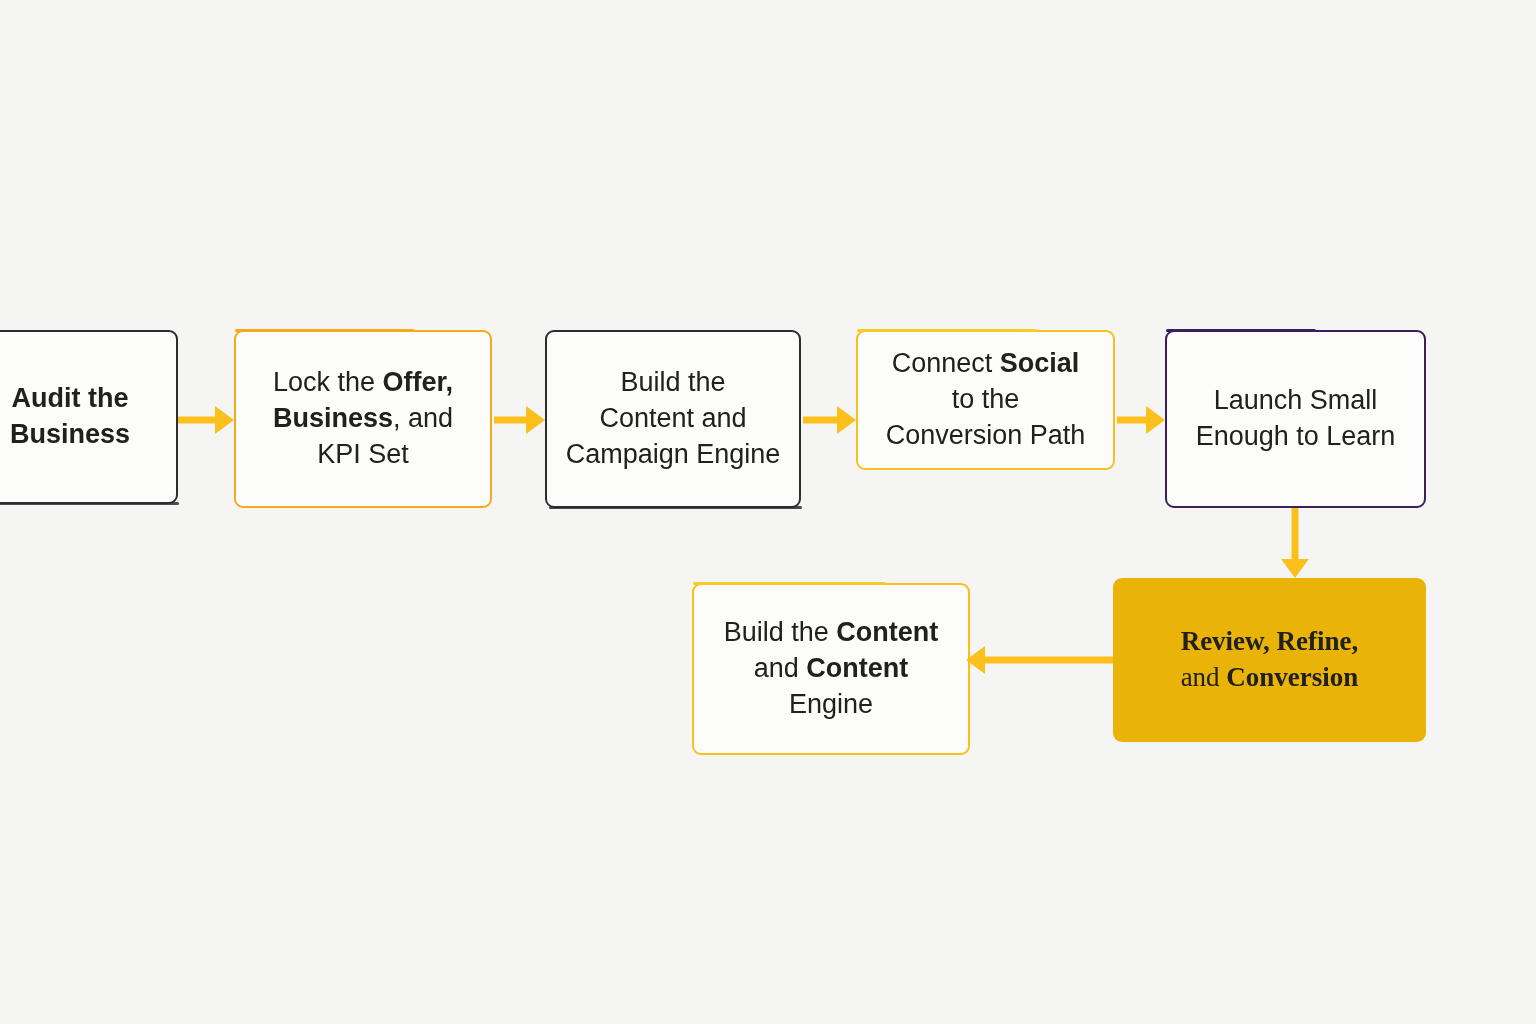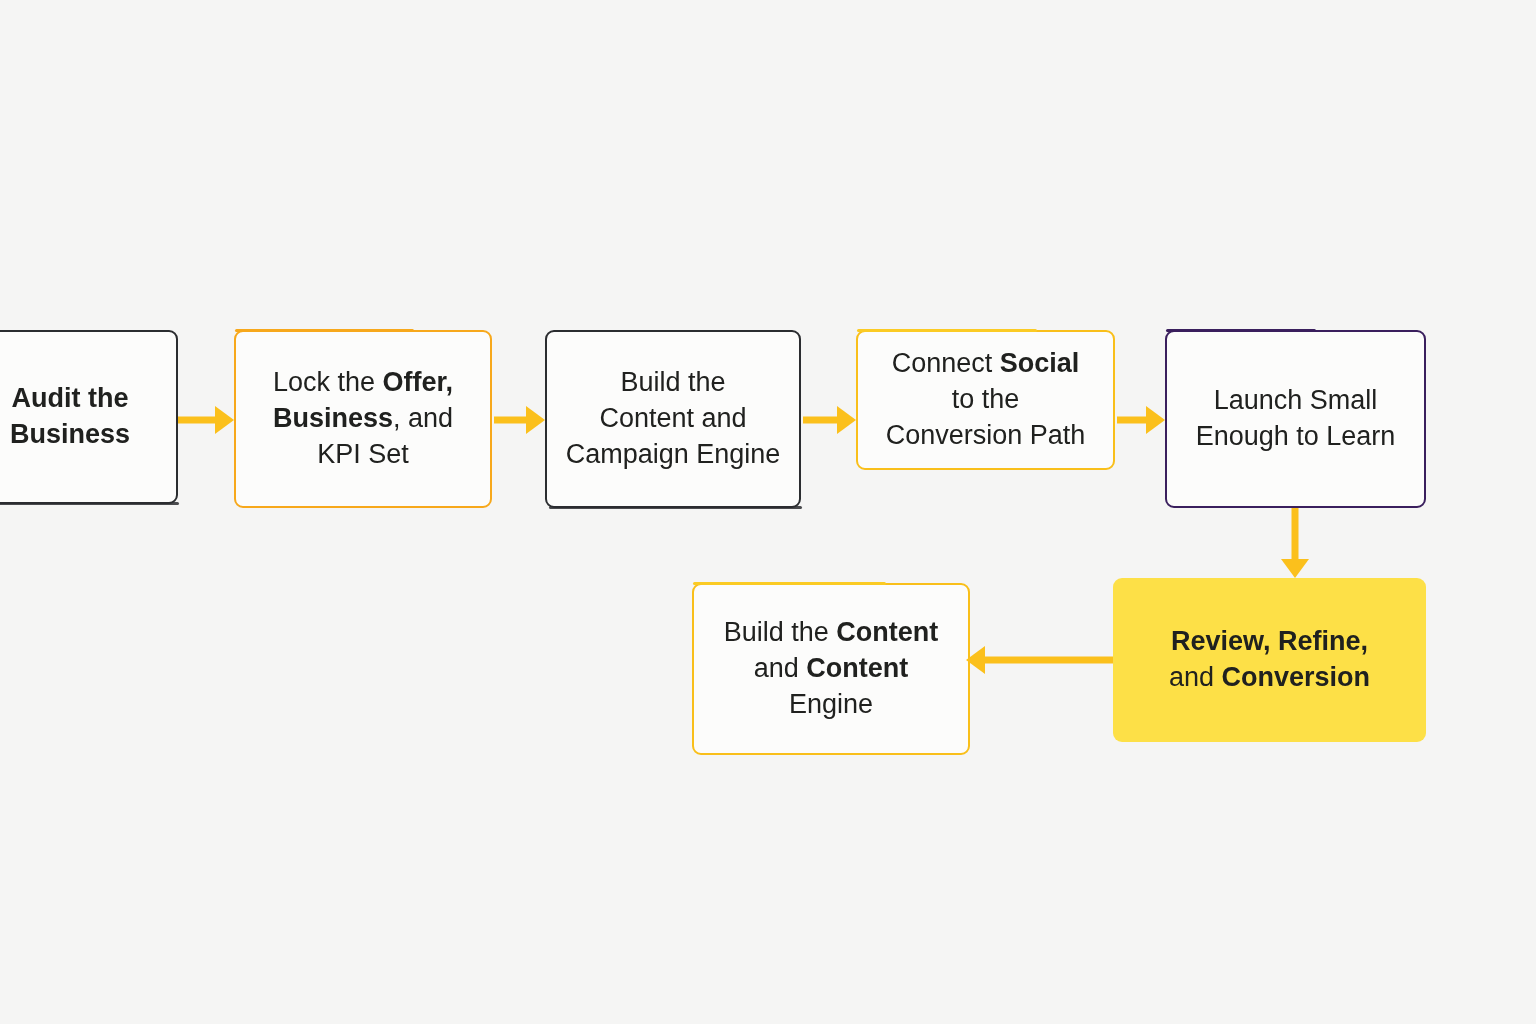--- a/index.html
+++ b/index.html
@@ -36,22 +36,23 @@
   .node .txt {
     display: block;
     width: 100%;
   }
 
   .node.dark   { border: 2.2px solid #2b2d30; }
   .node.amber  { border: 2.4px solid #f9bf1a; }
   .node.orange { border: 2.4px solid #f7a81b; }
   .node.purple { border: 2.4px solid #3a1f5d; }
   .node.filled {
-    background: #fde047;
+    background: #eab308;
     border: none;
+    font-family: Liberation Serif, serif;
   }
 
   
   .node.amber::before,
   .node.orange::before {
     content: "";
     position: absolute;
     left: -1px; right: 30%;
     top: -3px;
     height: 3px;

